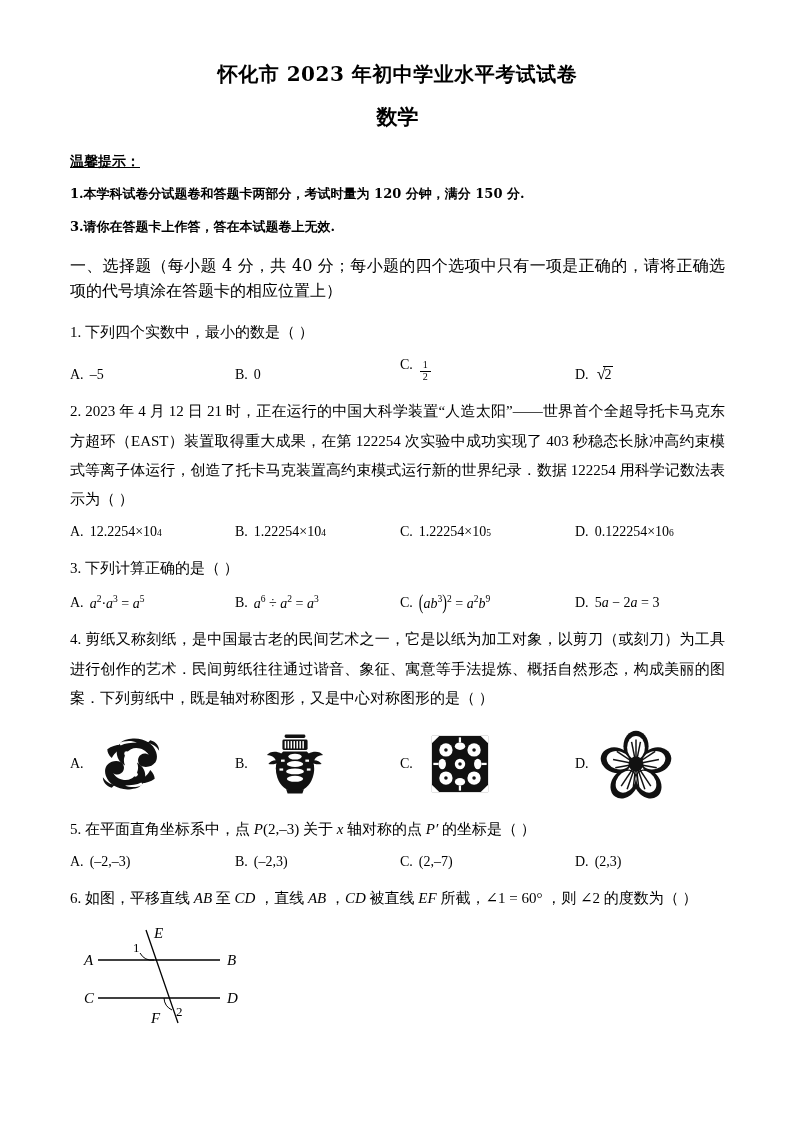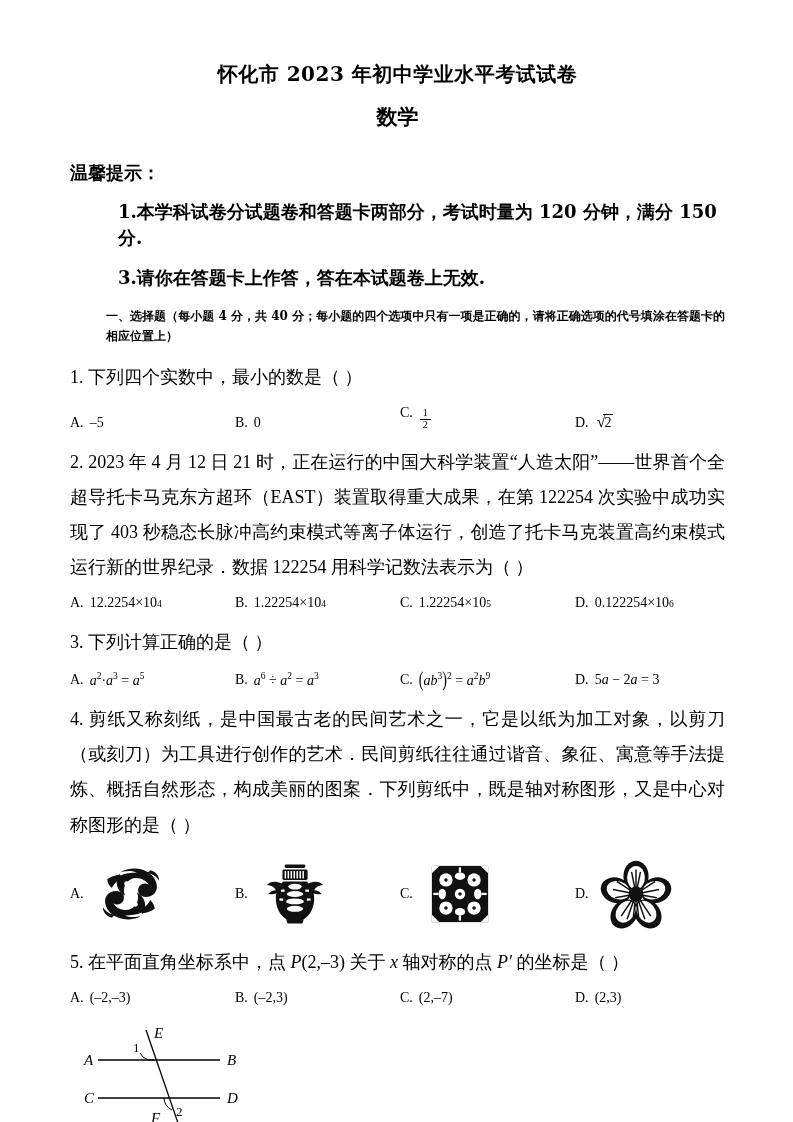--- a/index.html
+++ b/index.html
@@ -45,49 +45,48 @@
     font-weight: bold;
     font-size: 21px;
     margin-top: 18px;
     line-height: 1.2;
   }
 
   
   .notice-head {
     font-family: "DejaVu Serif", "Liberation Serif", serif;
     font-weight: bold;
-    font-size: 18px;
-    margin-top: 32px;
+    font-size: 14px;
+    margin-top: 24px;
+    text-decoration: underline;
   }
   .notice-line {
     font-family: "DejaVu Serif", "Liberation Serif", serif;
     font-weight: bold;
-    font-size: 18px;
+    font-size: 13px;
     margin-top: 14px;
     line-height: 1.45;
-    margin-left: 48px;
   }
 
   
   .section-head {
     font-family: "DejaVu Serif", "Liberation Serif", serif;
-    font-weight: bold;
-    font-size: 12px;
+    font-weight: normal;
+    font-size: 16px;
     margin-top: 16px;
     line-height: 1.6;
     text-align: justify;
-    margin-left: 36px;
   }
 
   
   .q {
     margin-top: 14px;
   }
   .q-text {
-    font-size: 18px;
+    font-size: 15px;
     line-height: 1.95;
     text-align: justify;
     text-justify: inter-ideograph;
   }
 
   .opts {
     display: flex;
     margin-top: 10px;
     font-size: 14px;
     align-items: flex-end;
@@ -434,20 +433,24 @@
           <span>(2,–7)</span>
         </div>
         <div class="opt c4">
           <span class="lbl">D.</span>
           <span>(2,3)</span>
         </div>
       </div>
     </div>
 
     <div class="q">
+      <div class="q-text">
+        <span>6.</span>
+        <span>如图，平移直线 </span><span class="mathi">AB</span><span> 至 </span><span class="mathi">CD</span><span> ，直线 </span><span class="mathi">AB</span><span> ，</span><span class="mathi">CD</span><span> 被直线 </span><span class="mathi">EF</span><span> 所截，∠1 = 60° ，则 ∠2 的度数为（        ）</span>
+      </div>
 
       <div class="figwrap">
         <svg class="figsvg" width="250" height="110" viewBox="0 0 250 110">
 
           <line x1="26" y1="40" x2="148" y2="40" stroke="#000" stroke-width="1.3"></line>
 
           <line x1="26" y1="78" x2="148" y2="78" stroke="#000" stroke-width="1.3"></line>
 
           <line x1="74" y1="10" x2="106" y2="103" stroke="#000" stroke-width="1.3"></line>
 

